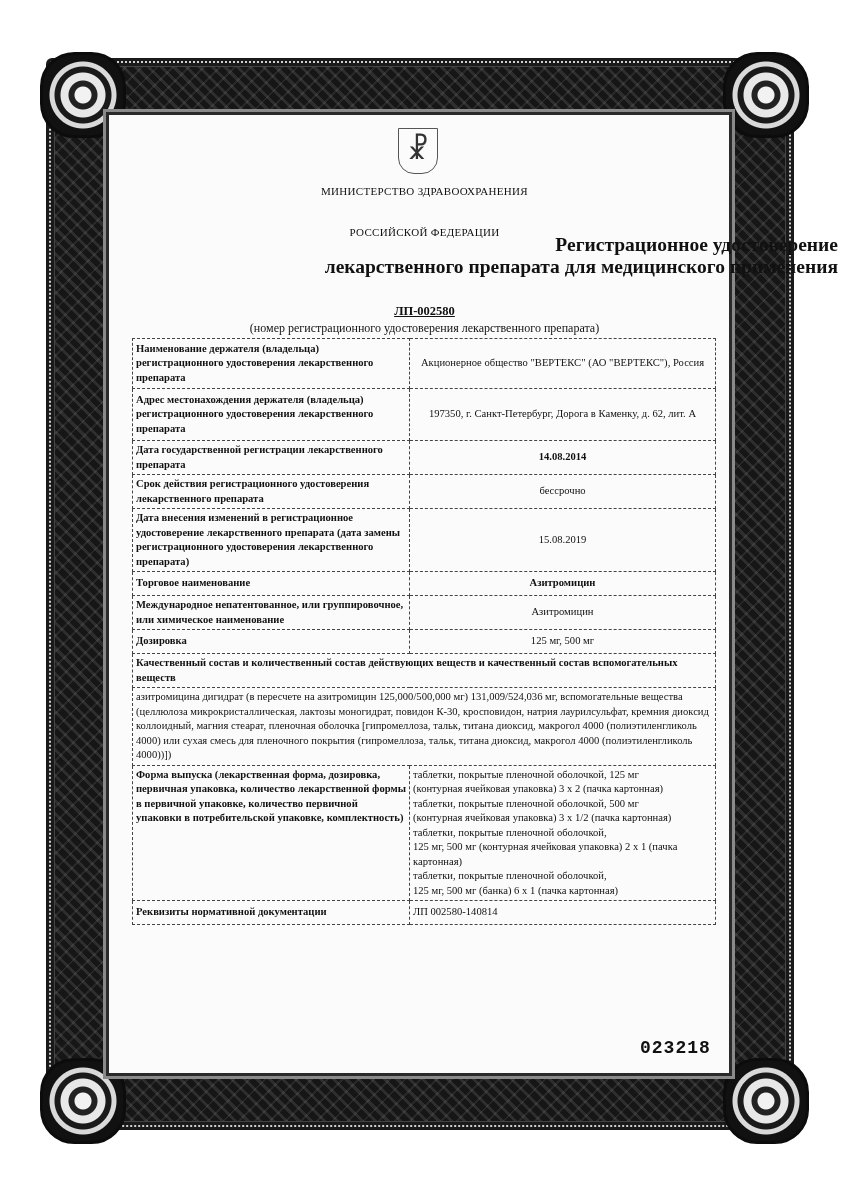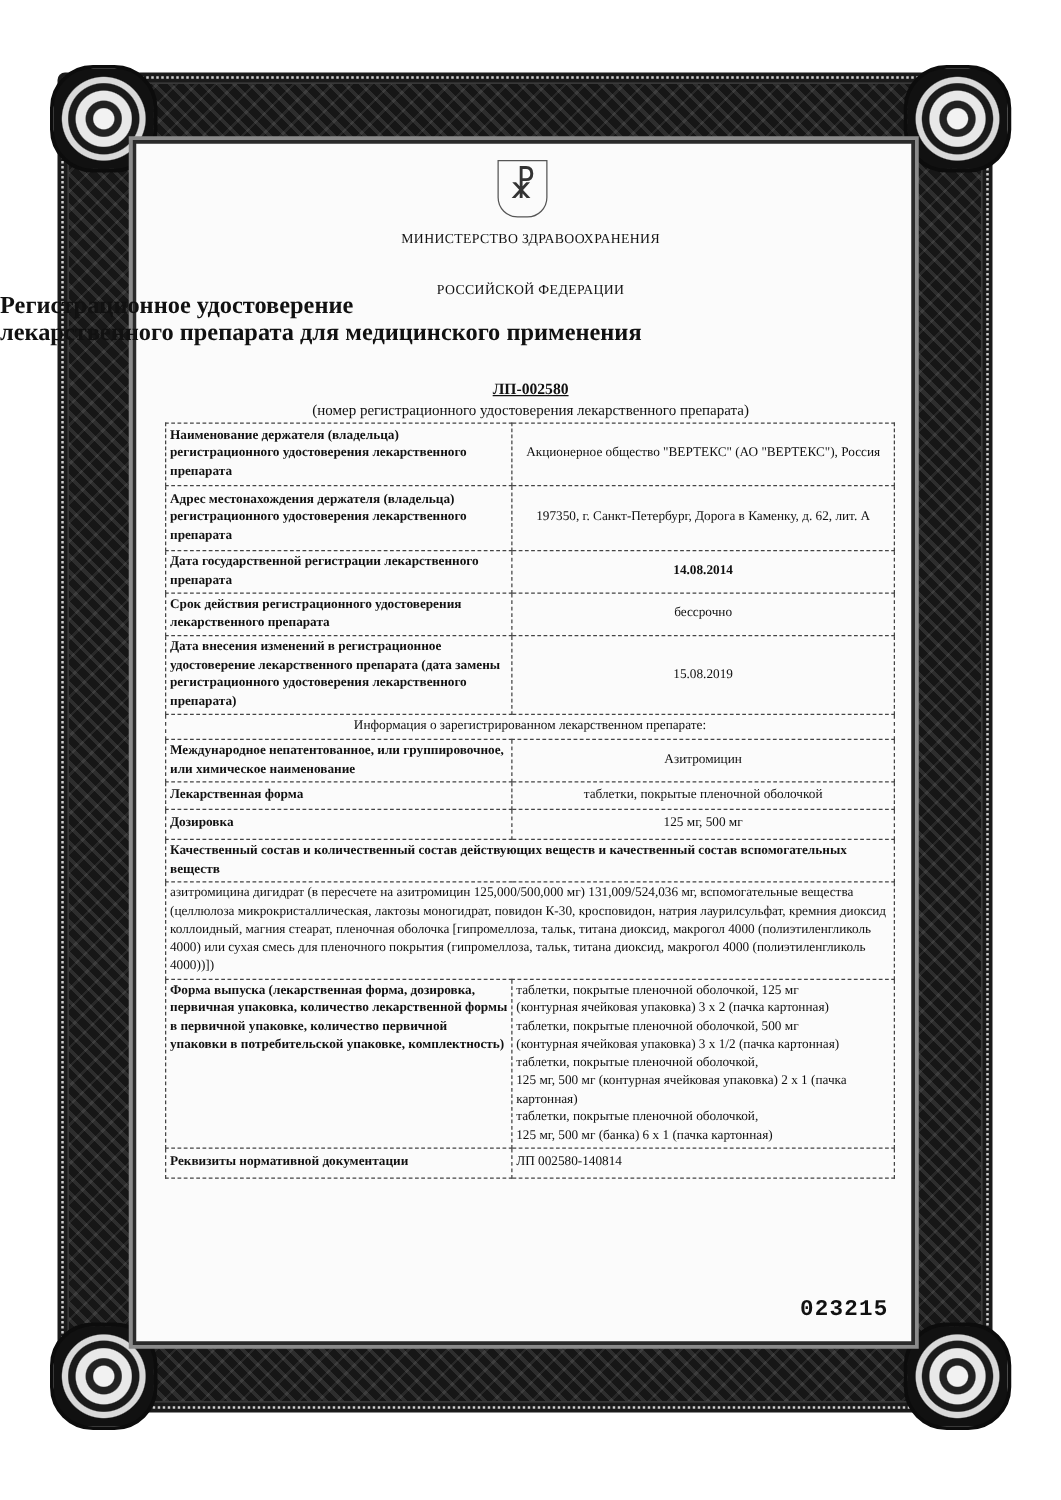--- a/index.html
+++ b/index.html
@@ -18,21 +18,21 @@
   .corner { position:absolute; width:80px; height:80px; border-radius:40%;
             background: radial-gradient(circle, #f2f2f2 0 8px, #222 9px 14px, #e8e8e8 15px 22px, #1a1a1a 23px 28px, #d9d9d9 29px 33px, #111 34px);
             border:3px solid #0c0c0c; }
   .c-tl { left:40px; top:52px; } .c-tr { left:723px; top:52px; }
   .c-bl { left:40px; top:1058px; } .c-br { left:723px; top:1058px; }
 
   .emblem { position:absolute; left:398px; top:128px; width:38px; height:44px; border:1px solid #555;
             border-radius:0 0 16px 16px; text-align:center; font-size:28px; line-height:42px; color:#333; }
   .ministry { position:absolute; left:0; width:849px; text-align:center; font-size:11px; letter-spacing:0.3px; }
   .m1 { top:185px; } .m2 { top:202px;margin-top:24px; }
-  .title { position:absolute; left:0; width:838px; text-align:left; font-weight:bold; font-size:19.5px; }
+  .title { position:absolute; left:0; width:838px; text-align:right; font-weight:bold; font-size:19.5px; }
   .t1 { top:234px; } .t2 { top:256px; }
   .reg-no { position:absolute; left:0; width:849px; top:304px; text-align:center; font-weight:bold; font-size:12.5px; text-decoration:underline; }
   .reg-caption { position:absolute; left:0; width:849px; top:321px; text-align:center; font-size:12px; }
 
   table.doc { position:absolute; left:132px; top:338px; width:584px; border-collapse:collapse; font-size:10.6px; line-height:14.5px; }
   table.doc td { border:1px dashed #444; padding:2px 3px; vertical-align:middle; }
   td.lbl { width:270px; font-weight:bold; }
   td.val { text-align:center; }
   td.val.left { text-align:left; }
   td.full { text-align:center; }
@@ -76,30 +76,27 @@
     <td class="val" style="font-weight:bold">14.08.2014</td>
   </tr>
   <tr style="height:34px">
     <td class="lbl">Срок действия регистрационного удостоверения лекарственного препарата</td>
     <td class="val">бессрочно</td>
   </tr>
   <tr style="height:62px">
     <td class="lbl">Дата внесения изменений в регистрационное удостоверение лекарственного препарата (дата замены регистрационного удостоверения лекарственного препарата)</td>
     <td class="val">15.08.2019</td>
   </tr>
-  <tr style="height:20px">
-    <td colspan="2" class="full">Информация о зарегистрированном лекарственном препарате:</td>
+  <tr style="height:24px">
+    <td class="lbl">Торговое наименование</td>
+    <td class="val" style="font-weight:bold">Азитромицин</td>
   </tr>
   <tr style="height:34px">
     <td class="lbl">Международное непатентованное, или группировочное, или химическое наименование</td>
     <td class="val">Азитромицин</td>
-  </tr>
-  <tr style="height:22px">
-    <td class="lbl">Лекарственная форма</td>
-    <td class="val">таблетки, покрытые пленочной оболочкой</td>
   </tr>
   <tr style="height:24px">
     <td class="lbl">Дозировка</td>
     <td class="val">125 мг, 500 мг</td>
   </tr>
   <tr>
     <td colspan="2" class="full bold">Качественный состав и количественный состав действующих веществ и качественный состав вспомогательных веществ</td>
   </tr>
   <tr>
     <td colspan="2" class="full txt">азитромицина дигидрат (в пересчете на азитромицин 125,000/500,000 мг) 131,009/524,036 мг, вспомогательные вещества (целлюлоза микрокристаллическая, лактозы моногидрат, повидон К-30, кросповидон, натрия лаурилсульфат, кремния диоксид коллоидный, магния стеарат, пленочная оболочка [гипромеллоза, тальк, титана диоксид, макрогол 4000 (полиэтиленгликоль 4000) или сухая смесь для пленочного покрытия (гипромеллоза, тальк, титана диоксид, макрогол 4000 (полиэтиленгликоль 4000))])</td>
@@ -117,13 +114,13 @@
       <span class="pack-line">125 мг, 500 мг (банка) 6 х 1 (пачка картонная)</span>
     </td>
   </tr>
   <tr style="height:24px">
     <td class="lbl">Реквизиты нормативной документации</td>
     <td class="val left">ЛП 002580-140814</td>
   </tr>
 </tbody>
   </table>
 
-<div class="serial">023215</div>
+<div class="serial">023218</div>
 
 </body></html>

